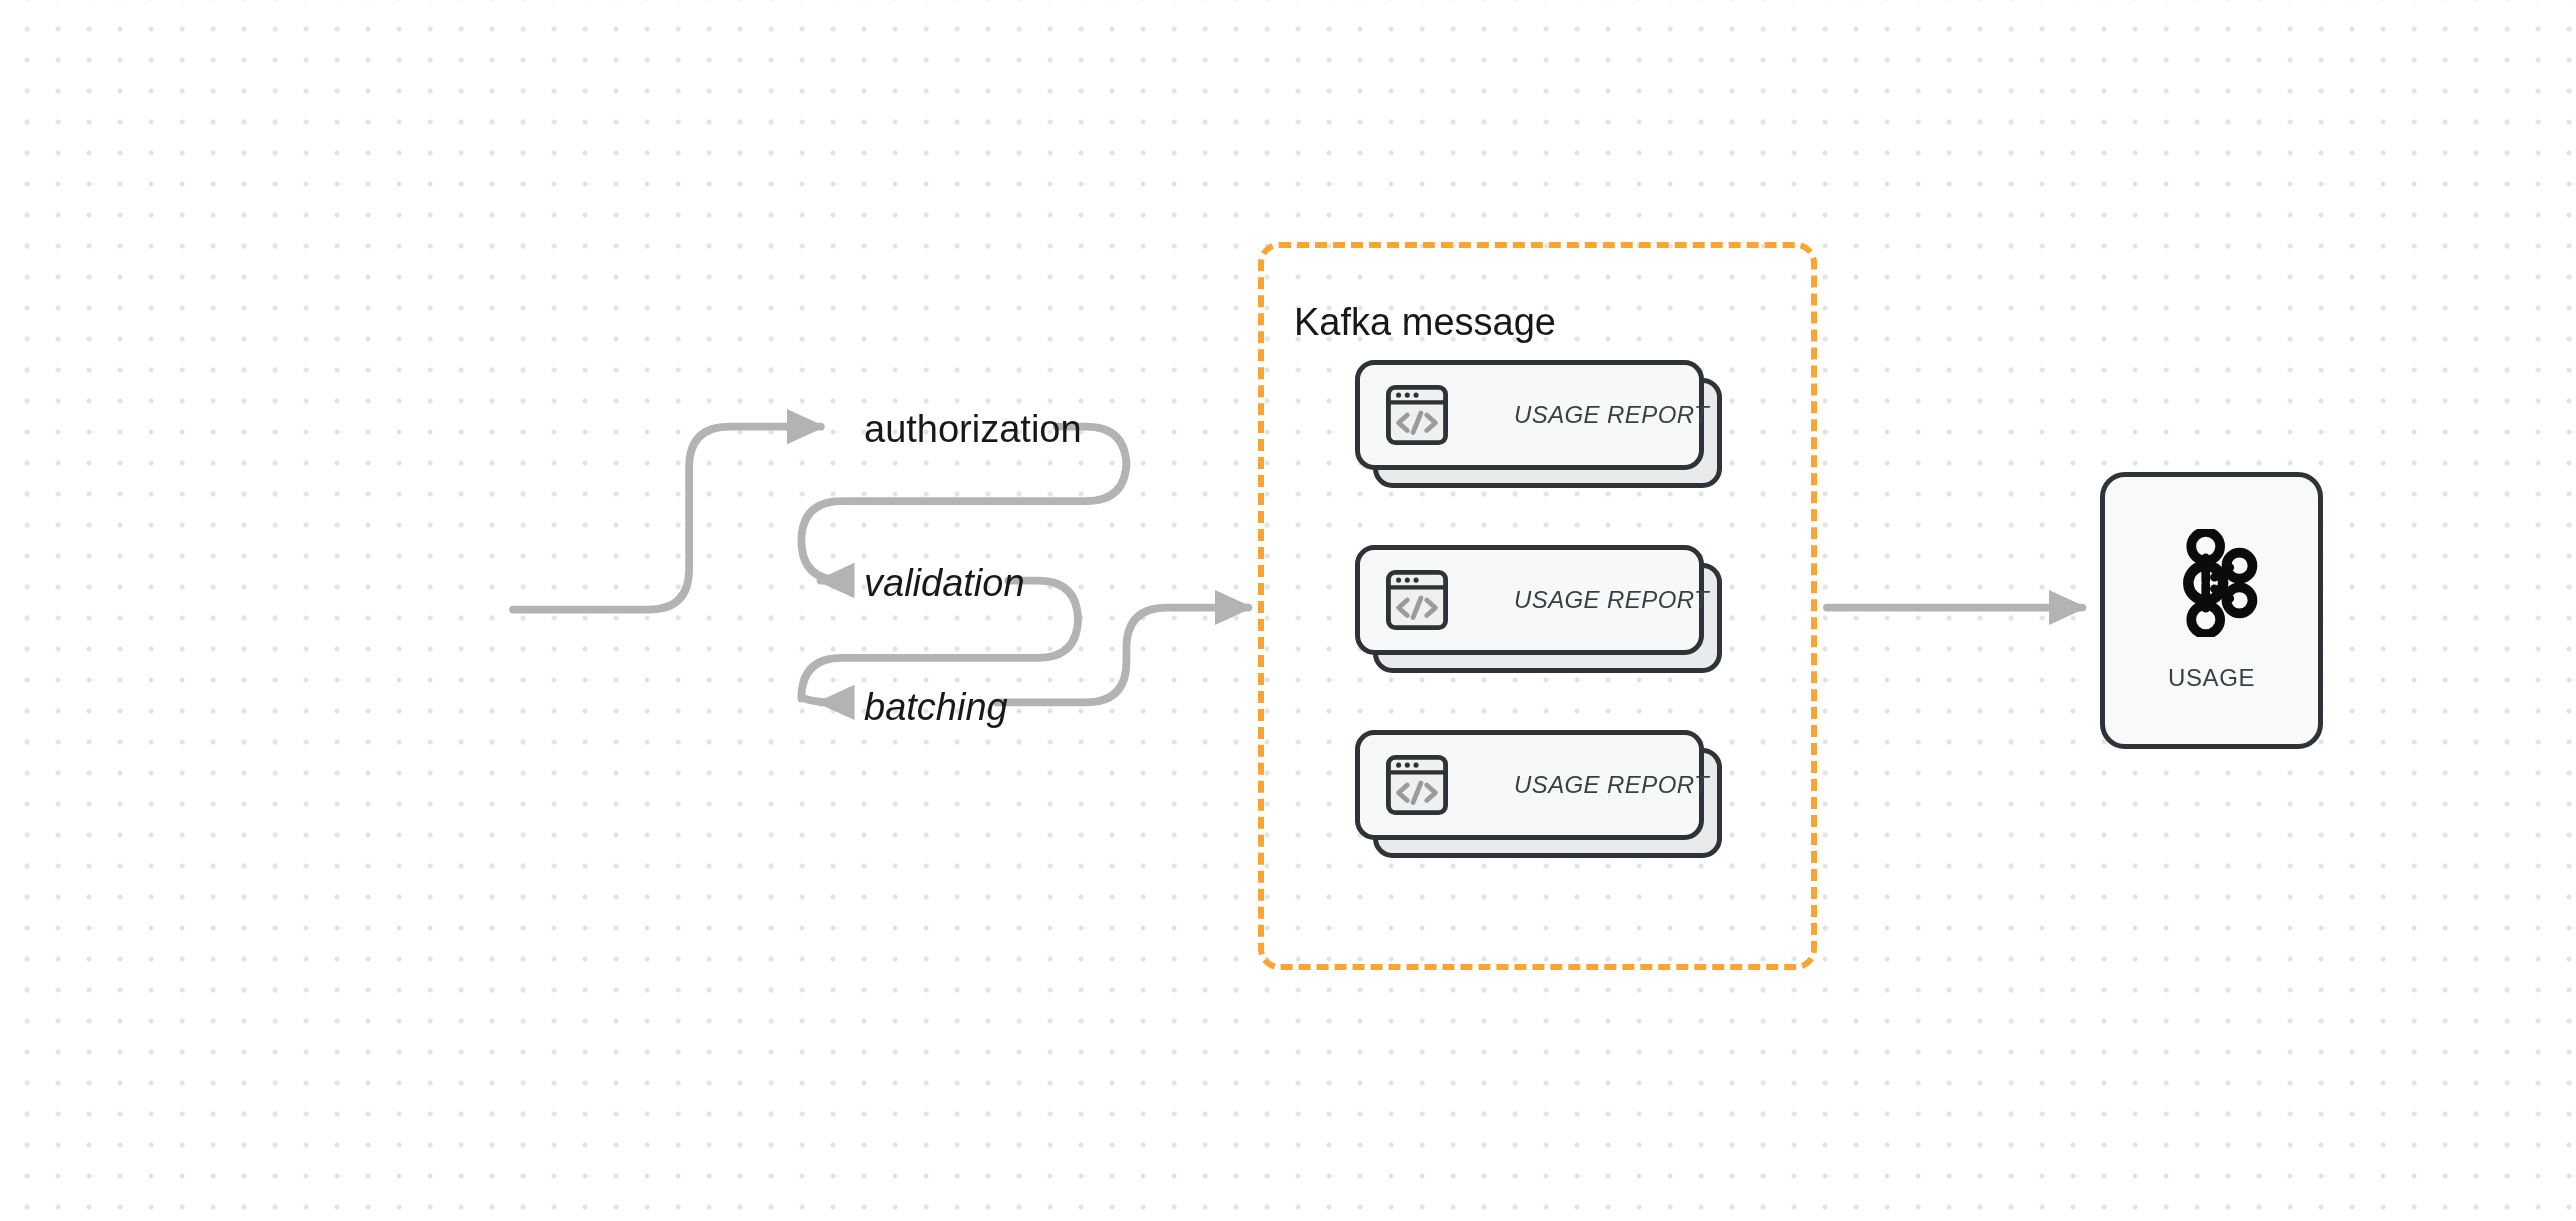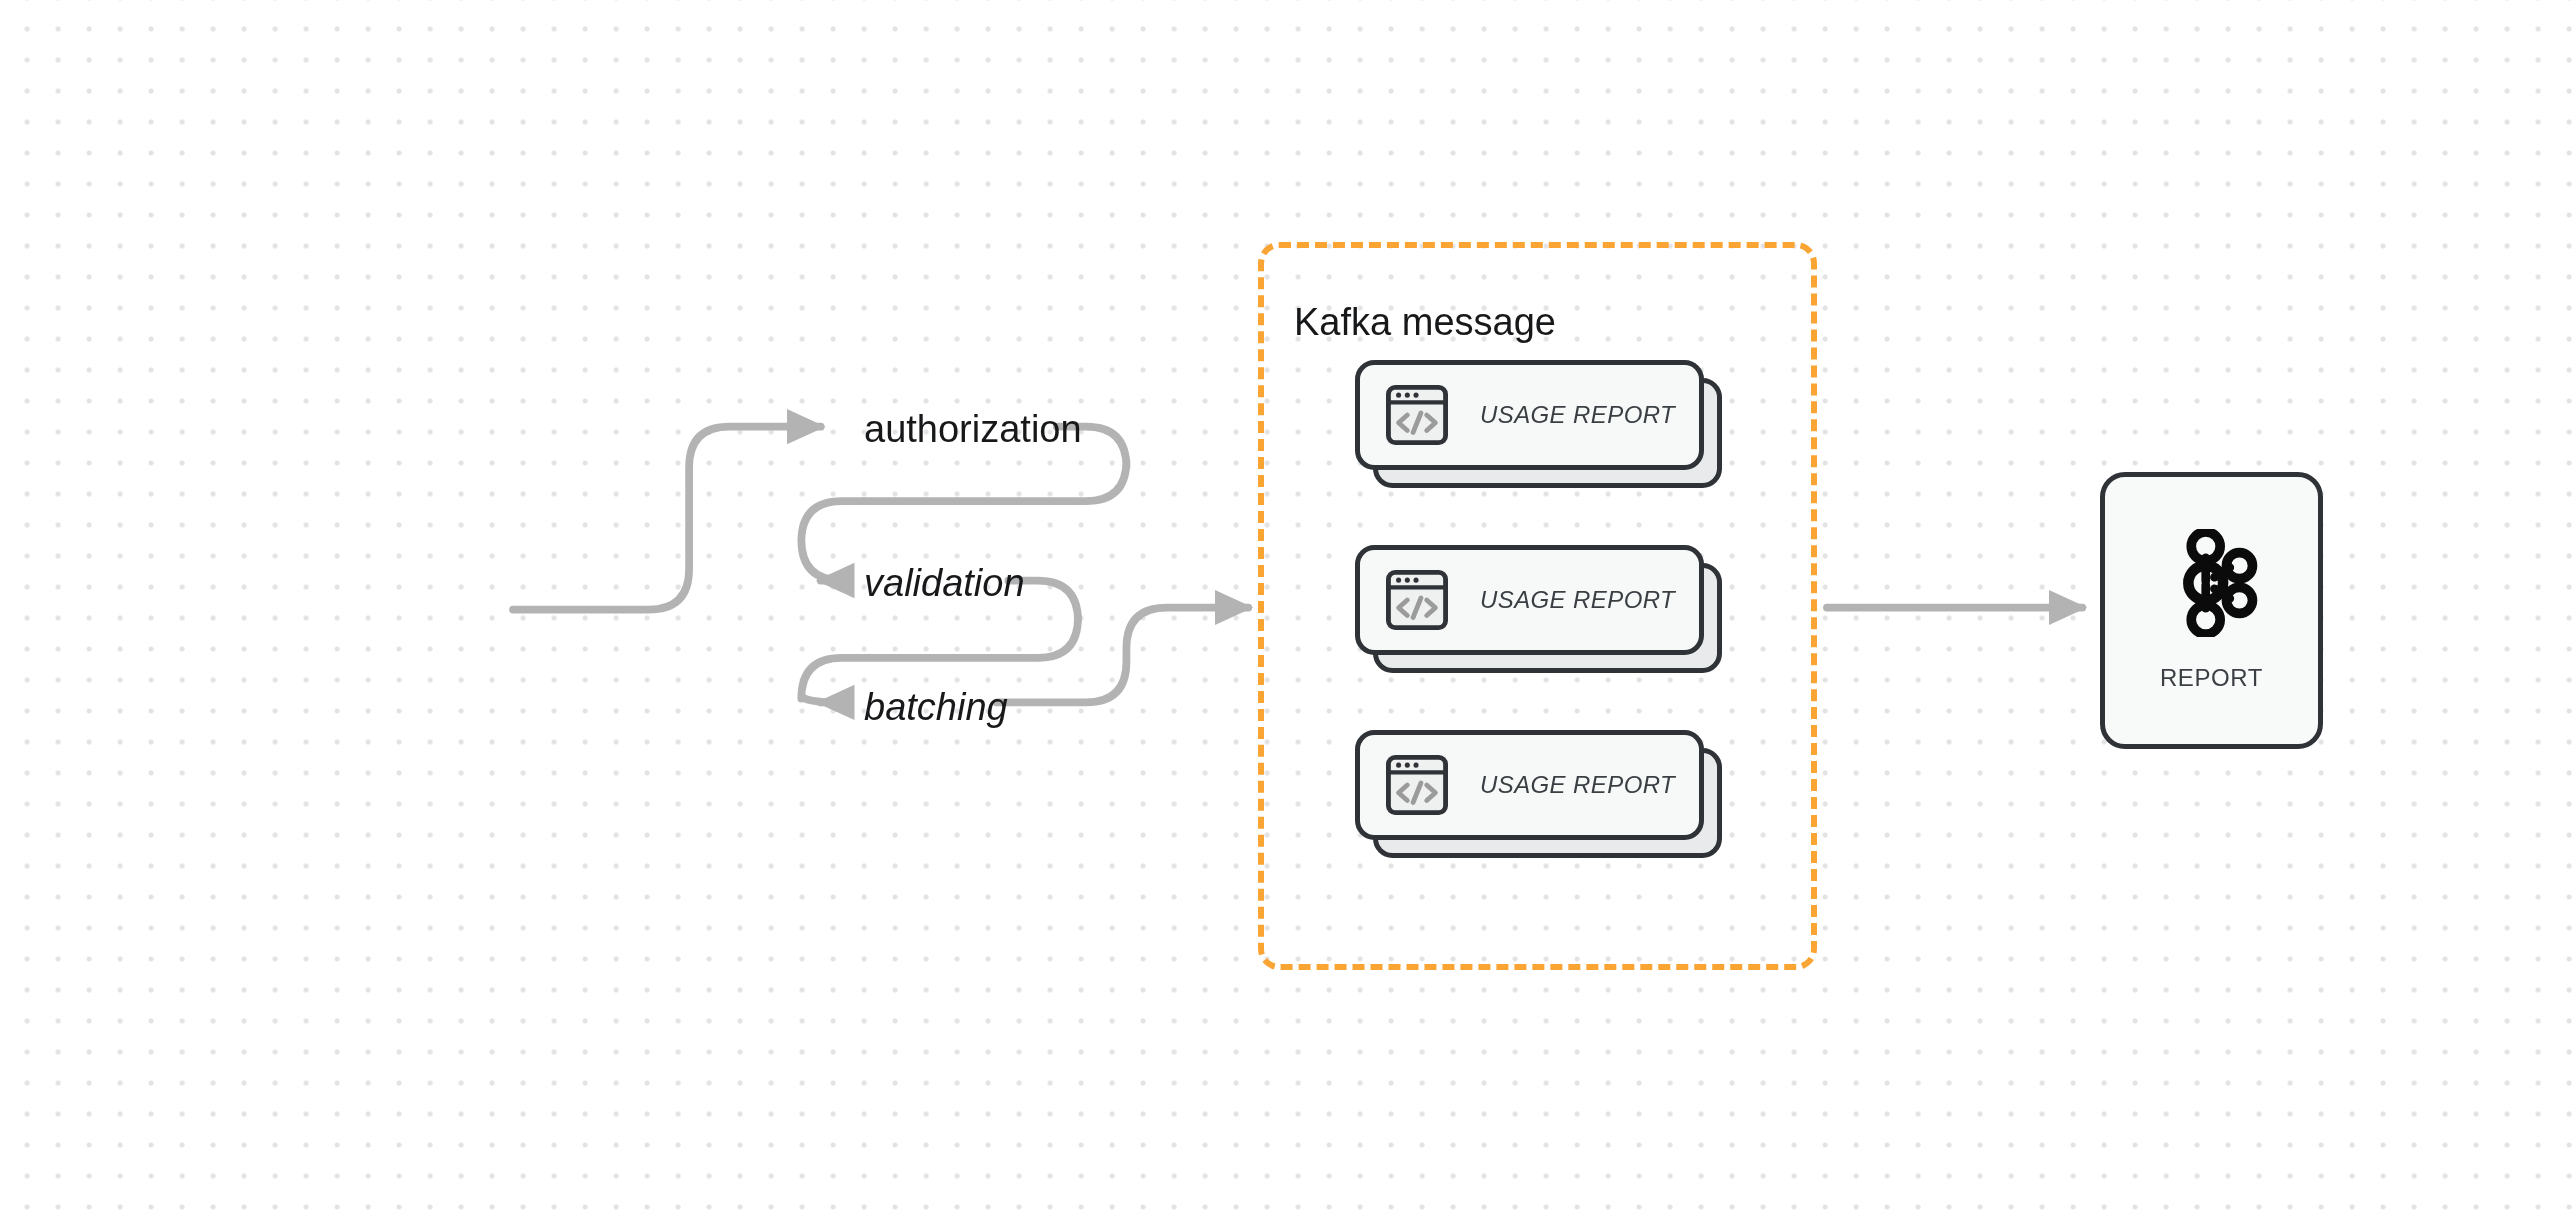--- a/index.html
+++ b/index.html
@@ -129,20 +129,21 @@
     left: 0;
     top: 0;
     width: 349px;
     height: 110px;
     background: #f7f8f8;
     border: 5.8px solid #2f3337;
     border-radius: 19.4px;
     display: flex;
     flex-direction: row;
     align-items: center;
+    gap: 34px;
   }
   .card-icon {
     margin-left: 25px;
     flex: 0 0 auto;
     width: 64px;
     height: 62px;
   }
   .card-title {
     margin-left: 31px;
     font-size: 24px;
@@ -222,21 +223,21 @@
 
         <circle cx="43" cy="94" r="15" fill="none" stroke="#0b0b0c" stroke-width="10"></circle>
 
         <circle cx="78" cy="38" r="13.5" fill="none" stroke="#0b0b0c" stroke-width="10"></circle>
 
         <circle cx="78" cy="74" r="13.5" fill="none" stroke="#0b0b0c" stroke-width="10"></circle>
 
         <circle cx="43" cy="56" r="18" fill="none" stroke="#0b0b0c" stroke-width="11"></circle>
       </svg>
     </span>
-    <span class="node-label">REPORT</span>
+    <span class="node-label">USAGE</span>
   </div>
 
   <div class="step-label" id="step-authorization">authorization</div>
   <div class="step-label" id="step-validation">validation</div>
   <div class="step-label" id="step-batching">batching</div>
 
   <div id="group-kafka-message"></div>
   <div id="group-kafka-message-title">Kafka message</div>
 
   <div class="card-stack" id="card-0">

